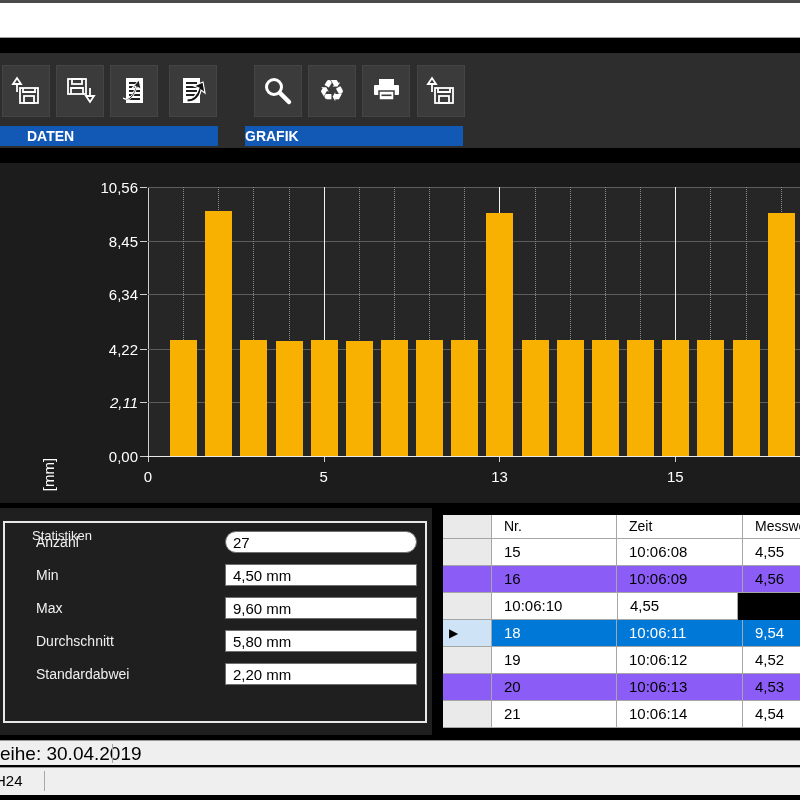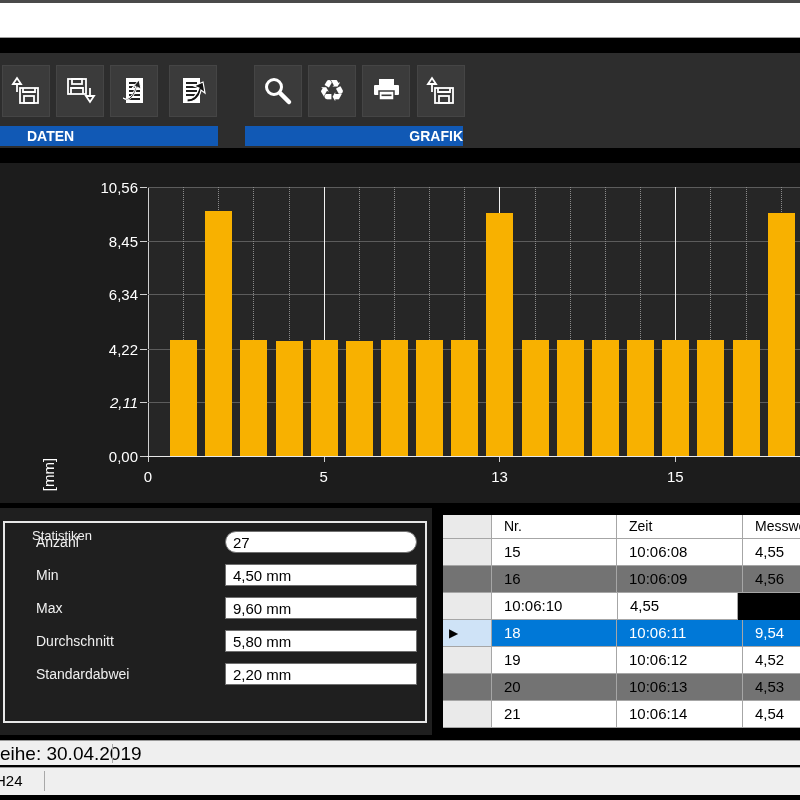--- a/index.html
+++ b/index.html
@@ -10,21 +10,21 @@
   .top-line{position:absolute;left:0;top:0;width:800px;height:3px;background:#4a4a4a;}
   .top-white{position:absolute;left:0;top:3px;width:800px;height:35px;background:#ffffff;border-bottom:1px solid #9f9f9f;}
 
   
   .toolbar{position:absolute;left:0;top:53px;width:800px;height:95px;background:#2d2d2d;}
   .tbtn{position:absolute;top:12px;width:48px;height:52px;background:#3b3b3b;border:1px solid #454545;display:flex;align-items:center;justify-content:center;cursor:pointer;}
   .tbtn svg{display:block;}
   .recycle-glyph{font-family:"DejaVu Sans",sans-serif;font-size:30px;color:#fff;line-height:1;}
   .grp-label{position:absolute;top:73px;height:20px;background:#1159b5;color:#fff;font-size:14px;font-weight:bold;line-height:20px;}
   .grp-daten{left:0;width:218px;padding-left:27px;}
-  .grp-grafik{left:245px;width:218px;text-align:right;}
+  .grp-grafik{left:245px;width:218px;text-align:left;}
 
   
   .chart-region{position:absolute;left:0;top:163px;width:800px;height:340px;background:#1c1c1c;}
   .plot{position:absolute;left:148px;top:24px;width:652px;height:269px;background:#262626;border-left:1px solid #cfcfcf;}
   .hgrid{position:absolute;height:1px;background:#5c5c5c;}
   .vminor{position:absolute;width:0;border-left:1px dotted #8a8a8a;}
   .vmajor{position:absolute;width:1px;background:#f2f2f2;}
   .axis-bottom{position:absolute;height:1px;background:#e8e8e8;}
   .bar{position:absolute;}
   .ytick{position:absolute;width:7px;height:1px;background:#cfcfcf;}
@@ -44,21 +44,21 @@
   .table-wrap{position:absolute;left:443px;top:515px;width:357px;height:216px;overflow:hidden;background:#000;}
   .tr{display:flex;width:420px;}
   .td,.th{flex:none;border-right:1px solid #a6a6a6;border-bottom:1px solid #a6a6a6;padding-left:12px;overflow:hidden;white-space:nowrap;}
   .th{background:#fff;color:#000;font-size:14px;height:24px;line-height:23px;}
   .td{font-size:15px;height:27px;line-height:26px;color:#000;background:#fff;}
   .c0{width:49px;padding-left:6px;}
   .c1{width:125px;}
   .c2{width:126px;}
   .c3{width:120px;}
   .rowhdr{background:#eaeaea;}
-  .row-gray .td{background:#737373;}
+  .row-gray .td{background:#8b5cf6;}
   .row-sel .td{background:#0078d7;color:#fff;}
   .row-sel .rowhdr{background:#cfe3f7;color:#000;font-size:12px;}
 
   
   .statusbar{position:absolute;left:0;width:800px;background:#efefef;border-top:1px solid #9a9a9a;color:#000;}
   .sb1{top:740px;height:25px;font-size:19px;line-height:25px;}
   .sb2{top:767px;height:28px;font-size:15px;line-height:26px;}
   .sb-text{position:absolute;top:0;}
   .sb-sep{position:absolute;top:3px;width:1px;background:#a8a8a8;}
 </style>

